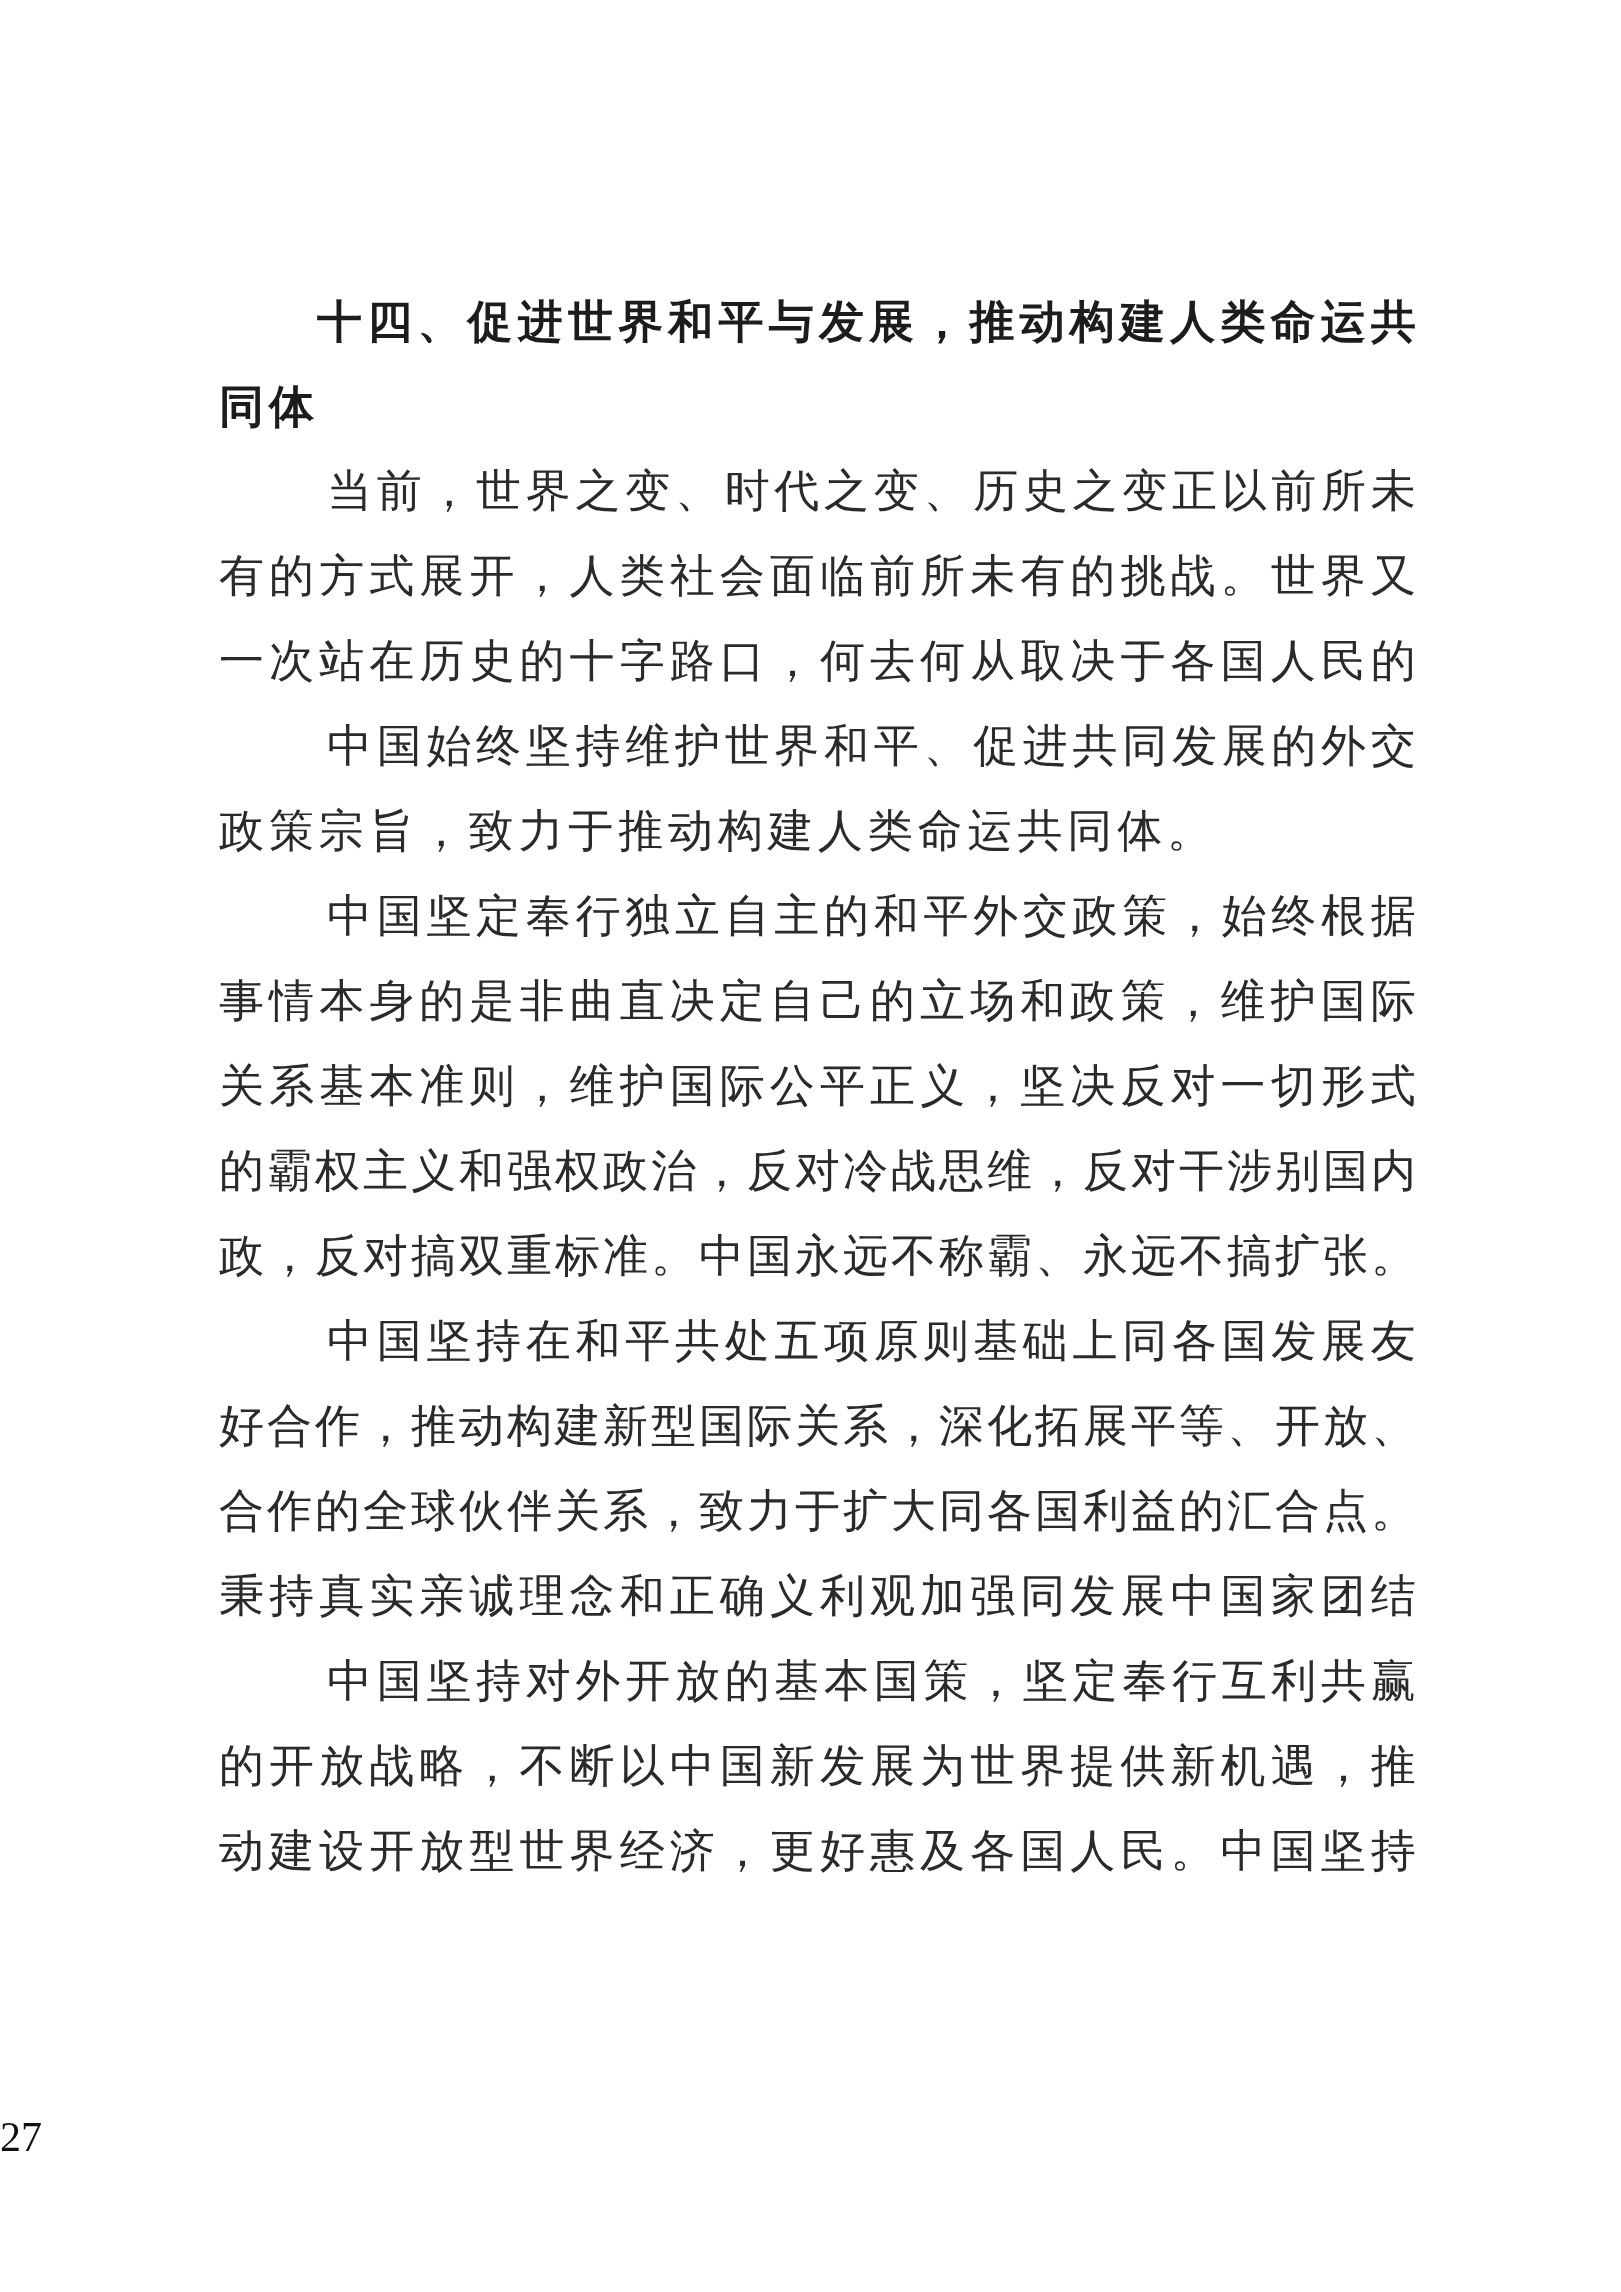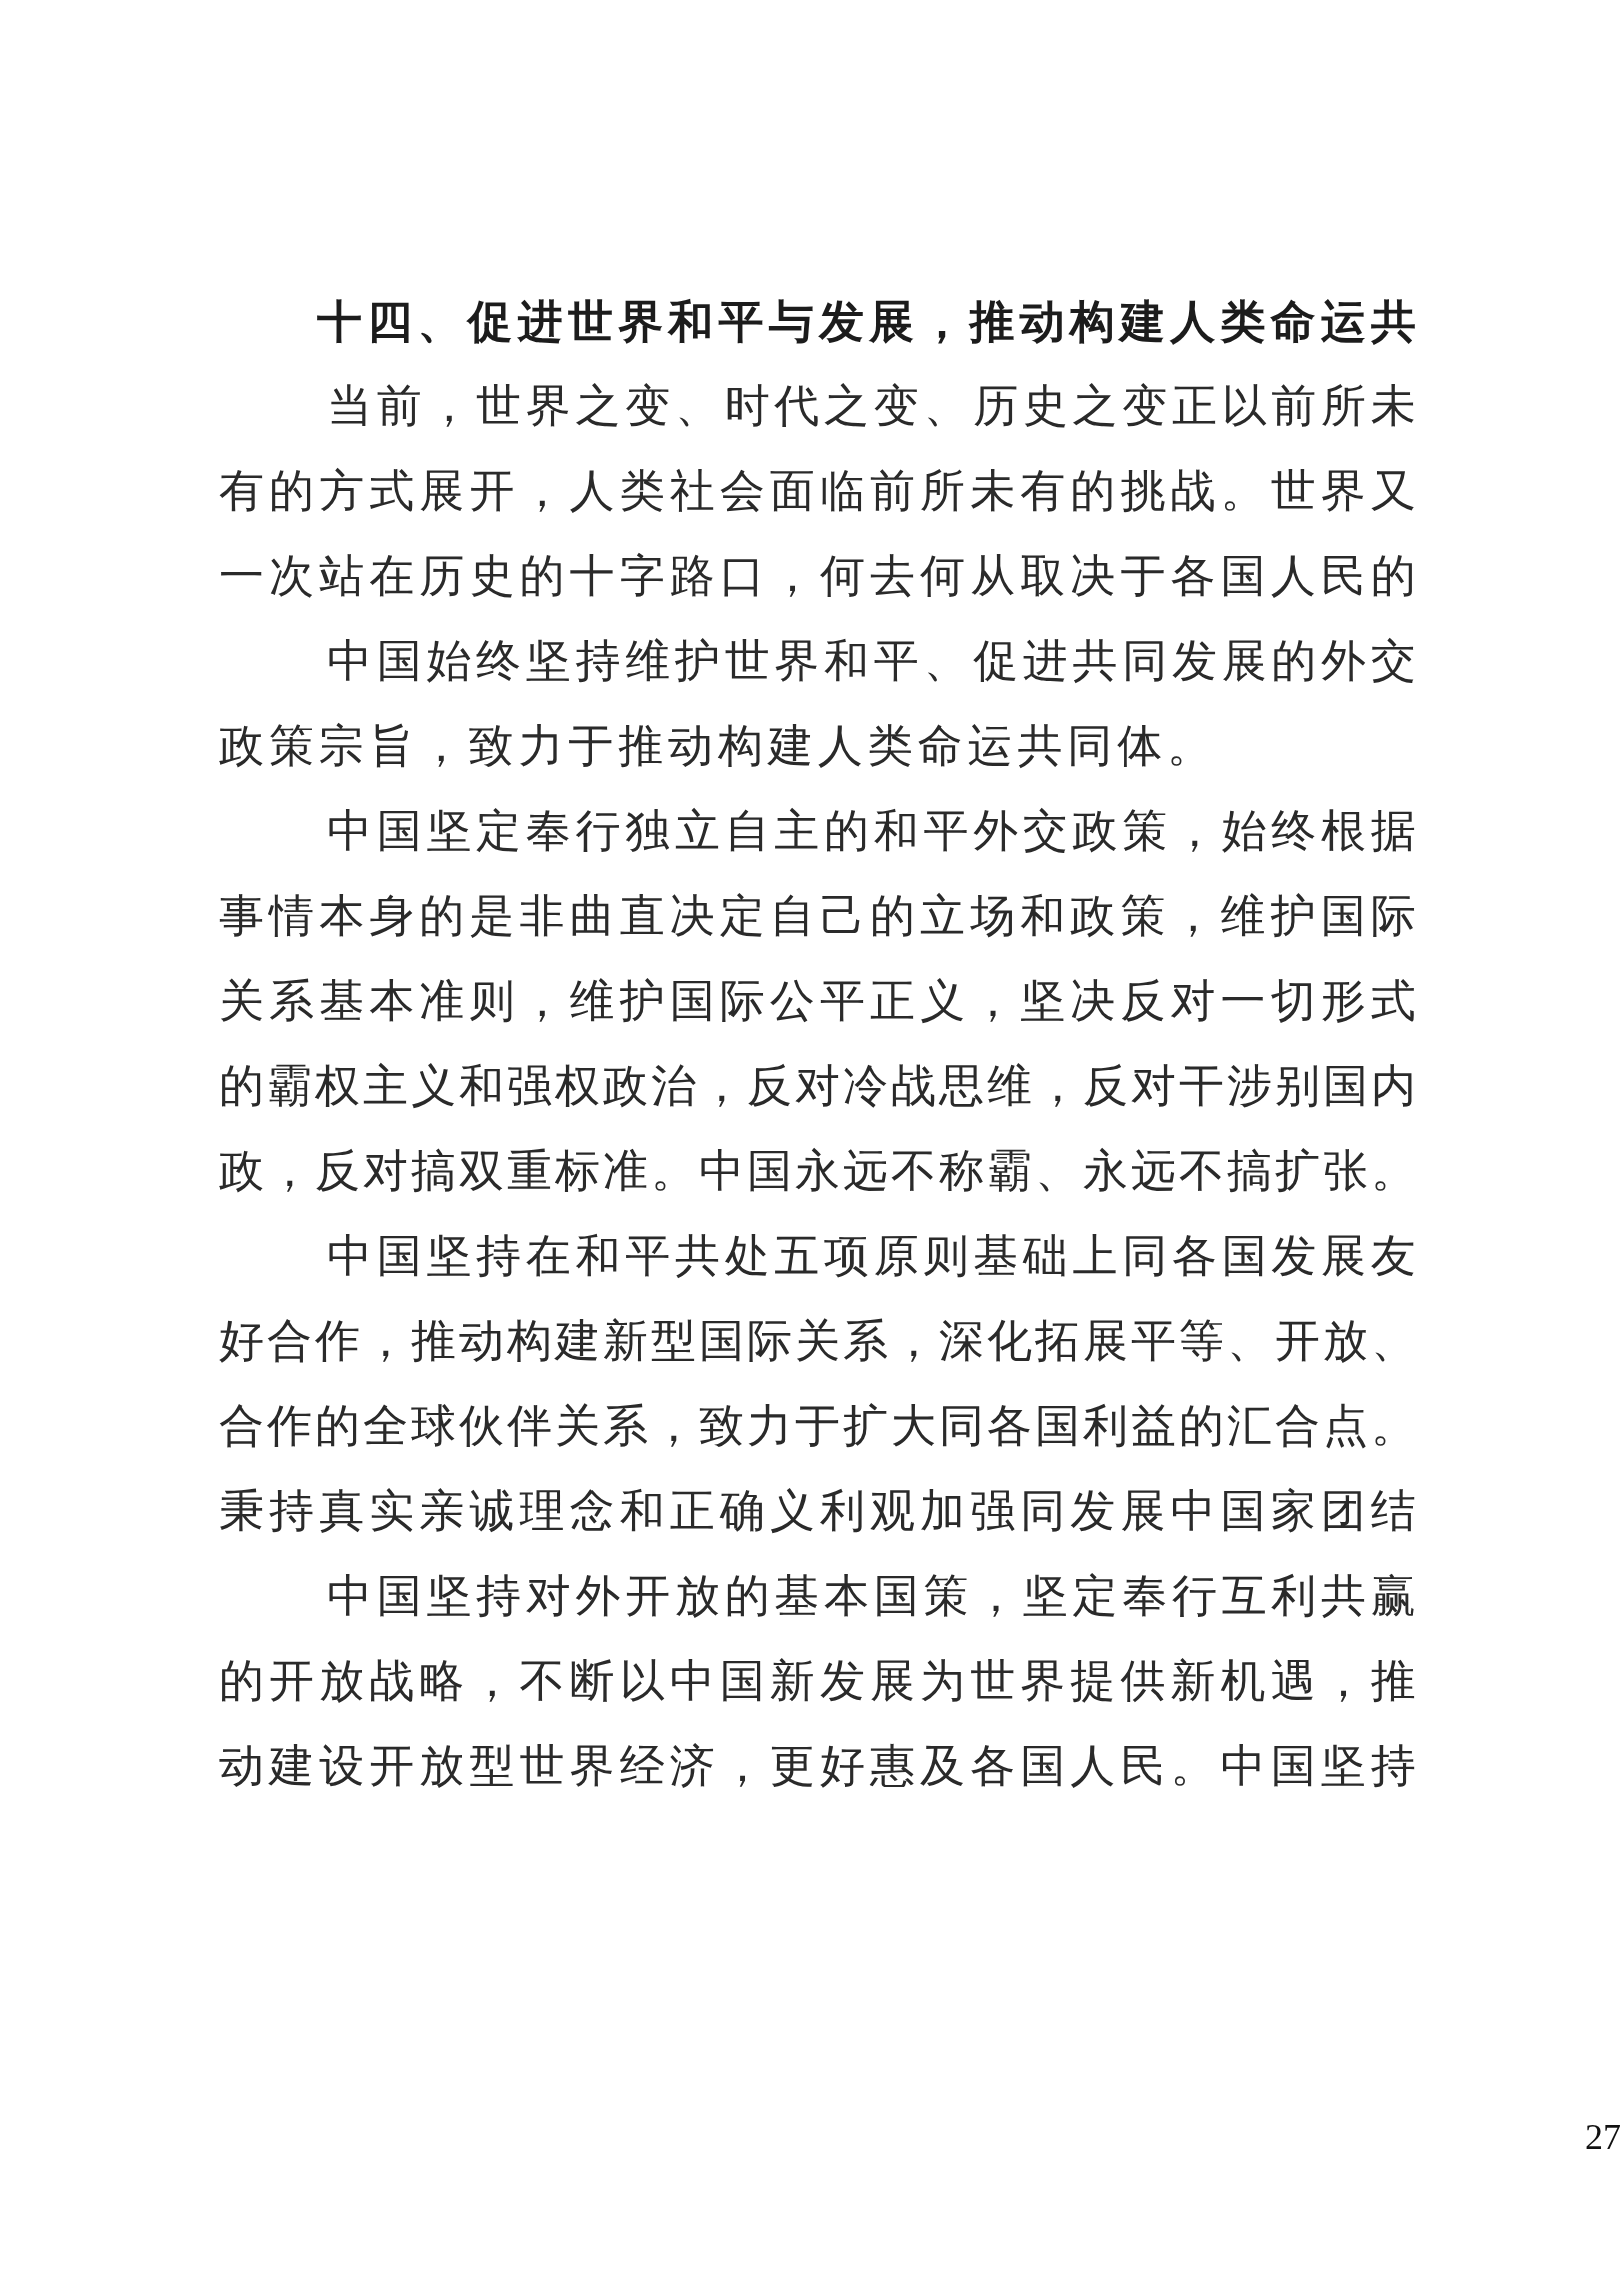--- a/index.html
+++ b/index.html
@@ -49,22 +49,22 @@
     color: #1c1c1c;
   }
   .section-heading .line.indent {
     padding-left: 98px;
   }
   .page-number {
     position: absolute;
     top: 2113px;
     left: 0;
     width: 100%;
-    text-align: right;
-    font-size: 36px;
+    text-align: left;
+    font-size: 42px;
     line-height: 49px;
     color: #111111;
     font-family: "Liberation Serif", serif;
   }
 </style>
 </head>
 <body>
 
 <div class="page">
   <div class="text-block">
@@ -86,20 +86,21 @@
           <span>推</span>
           <span>动</span>
           <span>构</span>
           <span>建</span>
           <span>人</span>
           <span>类</span>
           <span>命</span>
           <span>运</span>
           <span>共</span>
         </div>
+        <div class="line plain">同体</div>
       </div>
     <div class="paragraphs" id="paragraphs">
         <div>
           <div class="line justify indent">
             <span>当</span>
             <span>前</span>
             <span>，</span>
             <span>世</span>
             <span>界</span>
             <span>之</span>

